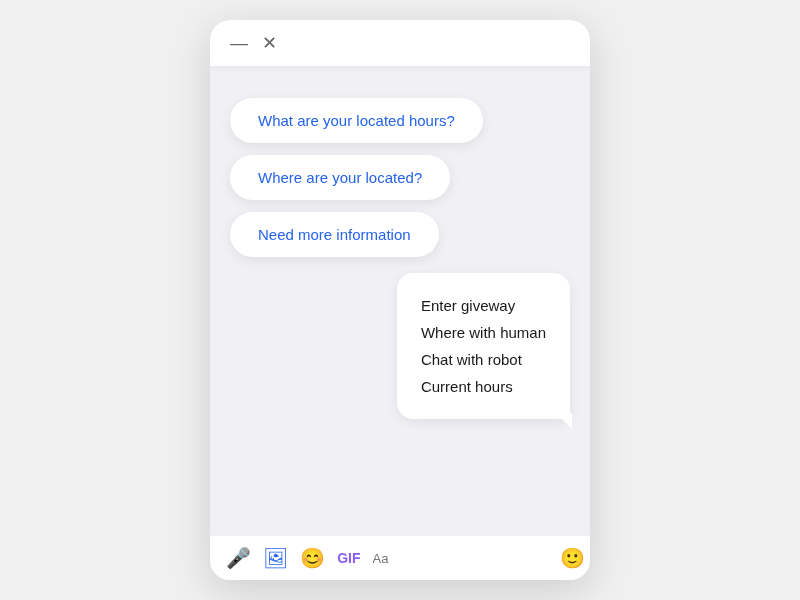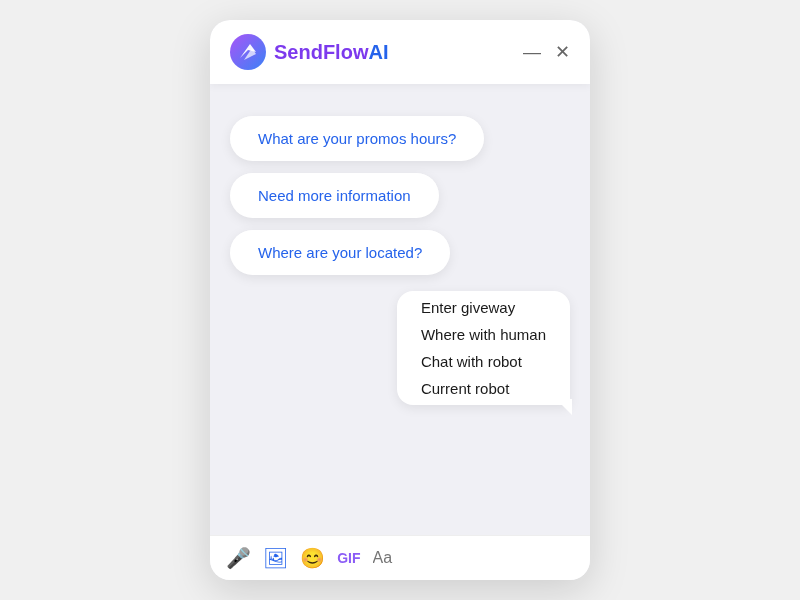--- a/index.html
+++ b/index.html
@@ -96,21 +96,21 @@
       font-weight: 500;
       cursor: pointer;
       box-shadow: 0 3px 12px rgba(0,0,0,0.08), inset 0 1px 2px rgba(255,255,255,0.8);
       transition: box-shadow 0.2s;
       white-space: nowrap;
     }
 
     .chat-bubble-right {
       background: #fff;
       border-radius: 16px 16px 4px 16px;
-      padding: 8px 24px;
+      padding: 24px 24px;
       margin-left: auto;
       max-width: 90%;
       box-shadow: 0 3px 12px rgba(0,0,0,0.08);
       position: relative;
     }
 
     .chat-bubble-right::after {
       content: '';
       position: absolute;
       bottom: -10px;
@@ -146,21 +146,21 @@
     .footer-icon {
       font-size: 20px;
       cursor: pointer;
       color: #2563eb;
     }
 
     .text-input {
       flex: 1;
       border: none;
       outline: none;
-      font-size: 16px;
+      font-size: 13px;
       color: #999;
       background: transparent;
     }
 
     .footer-icons-right {
       display: flex;
       gap: 10px;
       align-items: center;
     }
 
@@ -175,57 +175,40 @@
       width: 36px;
       height: 36px;
     }
   </style>
 </head>
 <body>
 
 <div class="chat-window">
 
   <div class="header">
-    <div class="header-left">
-
-      <svg class="logo-circle" viewBox="0 0 36 36" xmlns="http://www.w3.org/2000/svg">
-        <defs>
-          <linearGradient id="logoGrad" x1="0%" y1="0%" x2="100%" y2="100%">
-            <stop offset="0%" style="stop-color:#a855f7"></stop>
-            <stop offset="100%" style="stop-color:#3b82f6"></stop>
-          </linearGradient>
-        </defs>
-        <circle cx="18" cy="18" r="18" fill="url(#logoGrad)"></circle>
-        <polygon points="10,24 20,10 26,18 18,16" fill="white" opacity="0.95"></polygon>
-        <polygon points="14,26 22,14 26,20" fill="white" opacity="0.7"></polygon>
-      </svg>
-      <div class="brand-name">
-        <span class="send-flow">SendFlow</span><span class="ai">AI</span>
-      </div>
-    </div>
     <div class="header-controls">
       <button class="header-control-btn">—</button>
       <button class="header-control-btn">✕</button>
     </div>
   </div>
 
   <div class="chat-body">
 
     <div class="quick-reply-buttons">
-      <button class="quick-reply-btn">What are your promos hours?</button>
+      <button class="quick-reply-btn">What are your located hours?</button>
+      <button class="quick-reply-btn">Where are your located?</button>
       <button class="quick-reply-btn">Need more information</button>
-      <button class="quick-reply-btn">Where are your located?</button>
     </div>
 
     <div class="chat-bubble-right">
       <ul class="menu-list">
         <li>Enter giveway</li>
         <li>Where with human</li>
         <li>Chat with robot</li>
-        <li>Current robot</li>
+        <li>Current hours</li>
       </ul>
     </div>
   </div>
 
   <div class="chat-footer">
 
     <span class="footer-icon">🎤</span>
 
     <span class="footer-icon">🖼</span>
 

